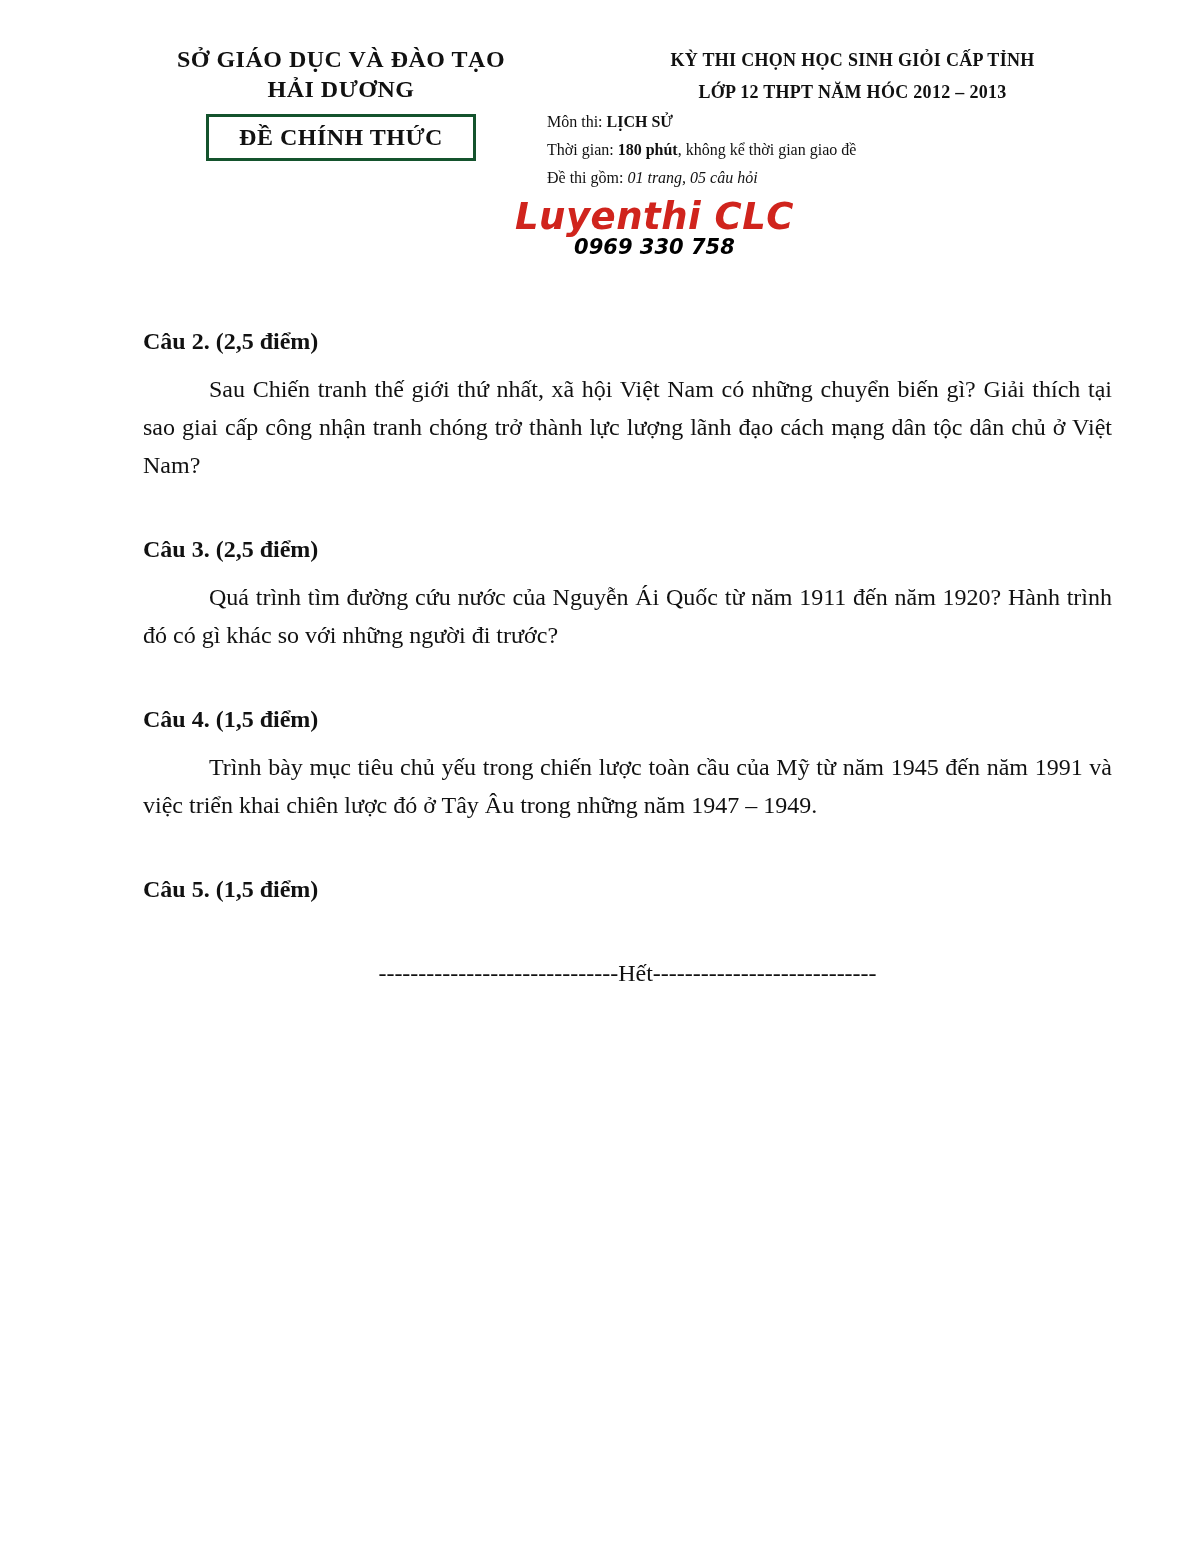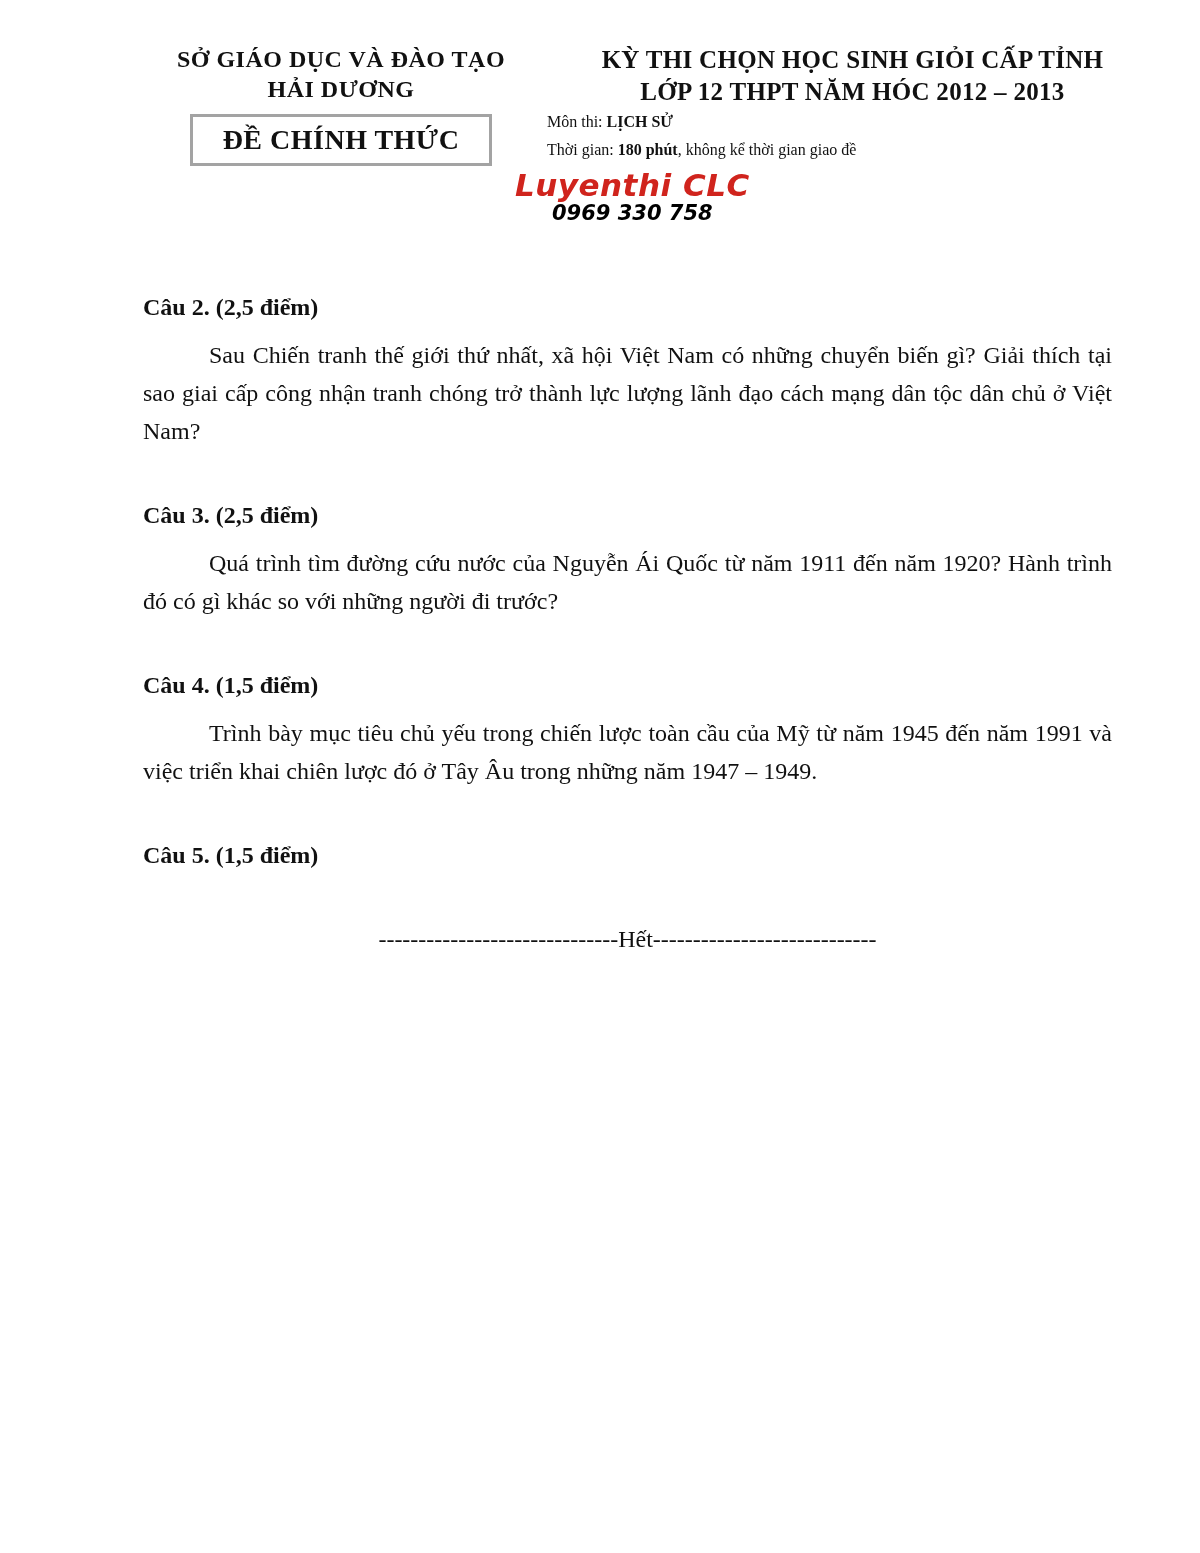--- a/index.html
+++ b/index.html
@@ -23,35 +23,35 @@
   }
   .header-left .org-line {
     font-weight: bold;
     font-size: 24px;
     line-height: 30px;
     letter-spacing: 0.5px;
   }
   .official-box {
     display: inline-block;
     margin-top: 10px;
-    border: 3px solid #a3a3a3;
+    border: 3px solid #14532d;
     padding: 7px 30px;
     font-weight: bold;
-    font-size: 28px;
+    font-size: 24px;
     letter-spacing: 0.5px;
   }
   .header-right {
     flex: 1 1 auto;
     padding-left: 10px;
   }
   .exam-title {
     text-align: center;
     padding-left: 46px;
     font-weight: bold;
-    font-size: 25px;
+    font-size: 18px;
     line-height: 32px;
     letter-spacing: 0.3px;
     font-family: Liberation Serif, serif;
   }
   .meta-line {
     font-size: 16px;
     line-height: 28px;
   }
   .meta-line .b { font-weight: bold; }
   .meta-line .i { font-style: italic; }
@@ -59,21 +59,21 @@
   .logo {
     display: inline-block;
     margin: 6px 0 0 -32px;
     text-align: center;
     line-height: 1;
   }
   .logo-name {
     font-family: "DejaVu Sans", "Liberation Sans", sans-serif;
     font-weight: bold;
     font-style: italic;
-    font-size: 31px;
+    font-size: 37px;
     letter-spacing: 0.5px;
   }
   .logo-phone {
     font-family: "DejaVu Sans", "Liberation Sans", sans-serif;
     font-weight: bold;
     font-style: italic;
     font-size: 21px;
     margin-top: 2px;
   }
   
@@ -115,20 +115,21 @@
     </div>
 
     <div class="header-right">
       <div class="exam-title">KỲ THI CHỌN HỌC SINH GIỎI CẤP TỈNH</div>
       <div class="exam-title">LỚP 12 THPT NĂM HÓC 2012 – 2013</div>
 
       <div class="meta-line"><span>Môn thi: </span><span class="b">LỊCH SỬ</span></div>
 
       <div class="meta-line"><span>Thời gian: </span><span class="b">180 phút</span><span>, không kể thời gian giao đề</span></div>
 
+      <div class="meta-line"><span>Đề thi gồm: </span><span class="i">01 trang, 05 câu hỏi</span></div>
 
       <div class="logo">
         <div class="logo-name" style="color: rgb(208, 36, 29);">Luyenthi CLC</div>
         <div class="logo-phone" style="color: #000000;">0969 330 758</div>
       </div>
     </div>
 
   </div>
 
   <div class="questions">

